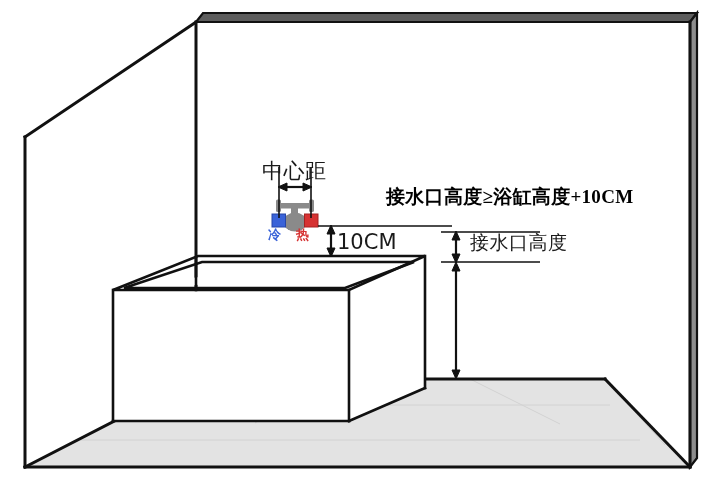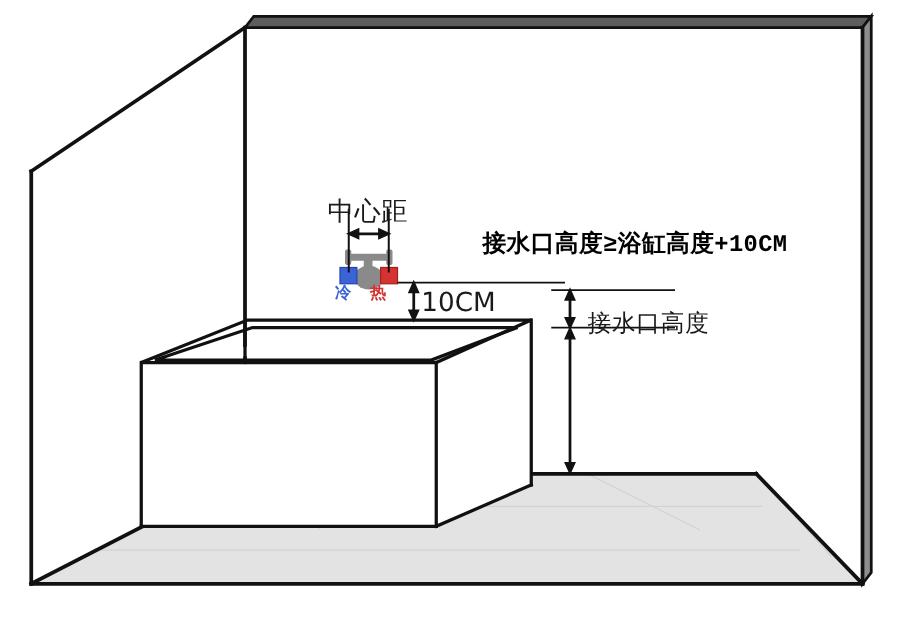--- a/index.html
+++ b/index.html
@@ -25,21 +25,21 @@
     width: 720px;
     height: 499px;
   }
   .lbl {
     position: absolute;
     white-space: pre;
     line-height: 1.12;
     color: #1a1a1a;
   }
   .lbl-cn {
-    font-family: Liberation Mono, monospace;
+    font-family: Liberation Serif, serif;
     font-weight: 500;
   }
   #lbl-center-distance {
     left: 262px;
     top: 113px;
     font-size: 21px;
     letter-spacing: 0.5px;
   }
   #lbl-center-distance .v1 { display: block; }
   #lbl-center-distance .v2 { display: block; letter-spacing: 0px; }
@@ -69,21 +69,20 @@
     font-size: 19px;
     color: #000000;
     font-weight: 600;
     letter-spacing: 0.3px;
   }
   #lbl-inlet-height {
     left: 470px;
     top: 232px;
     font-size: 19px;
     letter-spacing: 0.5px;
-    margin-top: 18px;
   }
   #lbl-tub-height {
     left: 470px;
     top: 296px;
     font-size: 19px;
     letter-spacing: 0.5px;
   }
 </style>
 </head>
 <body>

